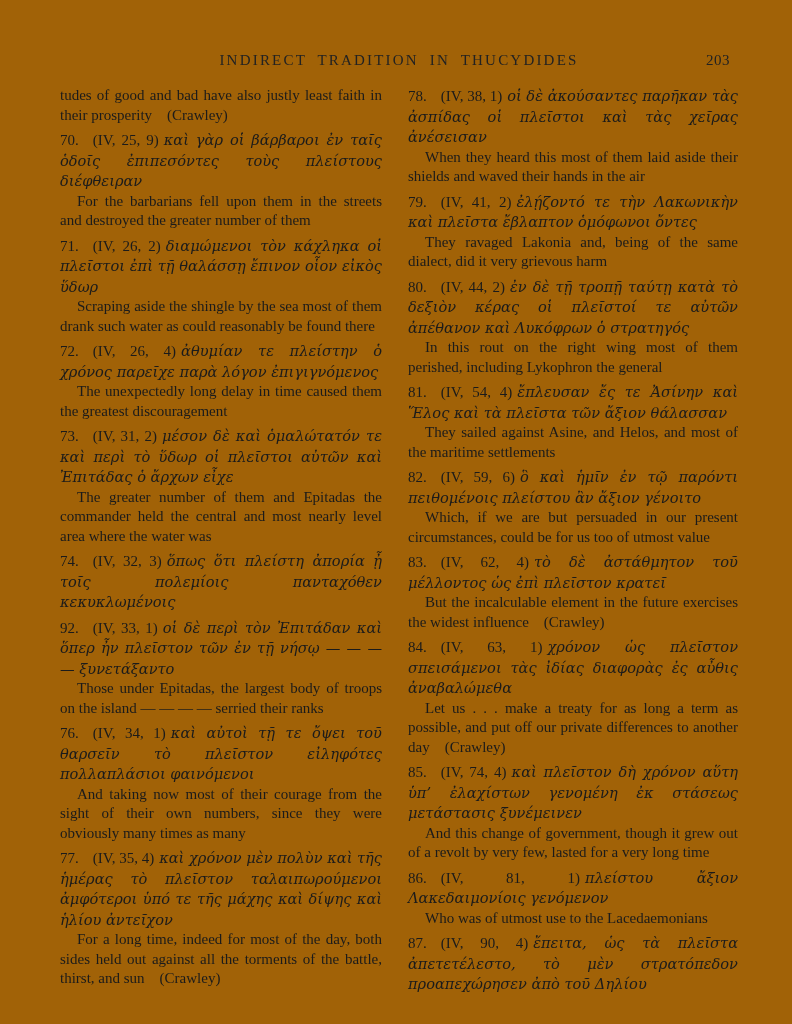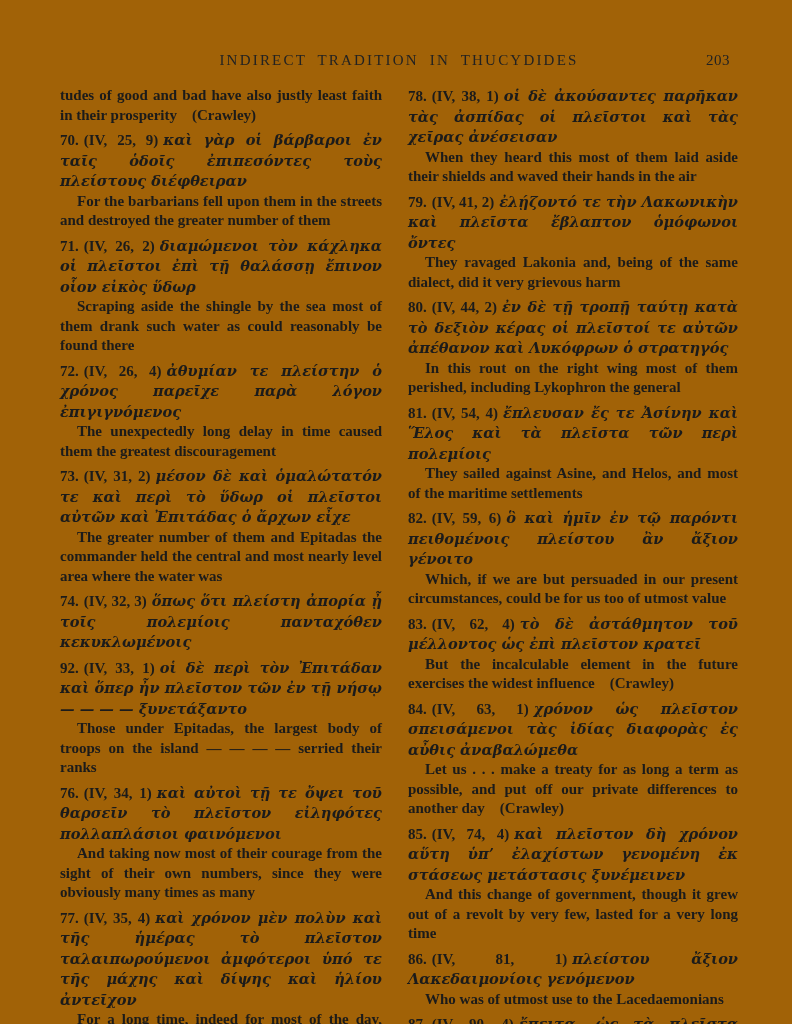--- a/index.html
+++ b/index.html
@@ -49,26 +49,25 @@
     align-items: flex-start;
   }
   .col { font-size: 15px; }
   .col-left  { width: 322px; }
   .col-right { width: 330px; }
   p {
     margin: 0;
     text-align: justify;
     line-height: 19.5px;
     font-size: 15px;
-    font-weight: bold;
   }
   .entry { margin-bottom: 5px; }
   .cont-para { text-indent: 0; }
   .trans { text-indent: 17px; }
-  .num  { padding-right: 5px; }
+  .num  { padding-right: 14px; }
   .cite { padding-right: 5px; }
   .greek {
     font-family: "DejaVu Serif", serif;
     font-style: italic;
     font-size: 14.6px;
   }
 </style>
 </head>
 <body>
 
@@ -136,21 +135,21 @@
         <p><span class="num">79.</span><span class="cite">(IV, 41, 2)</span><span class="greek">ἐλῄζοντό τε τὴν Λακωνικὴν καὶ πλεῖστα ἔβλαπτον ὁμόφωνοι ὄντες</span></p>
         <p class="trans">They ravaged Lakonia and, being of the same dialect, did it very grievous harm</p>
       </div>
 
       <div class="entry">
         <p><span class="num">80.</span><span class="cite">(IV, 44, 2)</span><span class="greek">ἐν δὲ τῇ τροπῇ ταύτῃ κατὰ τὸ δεξιὸν κέρας οἱ πλεῖστοί τε αὐτῶν ἀπέθανον καὶ Λυκόφρων ὁ στρατηγός</span></p>
         <p class="trans">In this rout on the right wing most of them perished, including Lykophron the general</p>
       </div>
 
       <div class="entry">
-        <p><span class="num">81.</span><span class="cite">(IV, 54, 4)</span><span class="greek">ἔπλευσαν ἔς τε Ἀσίνην καὶ Ἕλος καὶ τὰ πλεῖστα τῶν περὶ πολεμίοις</span></p>
+        <p><span class="num">81.</span><span class="cite">(IV, 54, 4)</span><span class="greek">ἔπλευσαν ἔς τε Ἀσίνην καὶ Ἕλος καὶ τὰ πλεῖστα τῶν ἄξιον θάλασσαν</span></p>
         <p class="trans">They sailed against Asine, and Helos, and most of the maritime settlements</p>
       </div>
 
       <div class="entry">
         <p><span class="num">82.</span><span class="cite">(IV, 59, 6)</span><span class="greek">ὃ καὶ ἡμῖν ἐν τῷ παρόντι πειθομένοις πλείστου ἂν ἄξιον γένοιτο</span></p>
         <p class="trans">Which, if we are but persuaded in our present circumstances, could be for us too of utmost value</p>
       </div>
 
       <div class="entry">
         <p><span class="num">83.</span><span class="cite">(IV, 62, 4)</span><span class="greek">τὸ δὲ ἀστάθμητον τοῦ μέλλοντος ὡς ἐπὶ πλεῖστον κρατεῖ</span></p>

